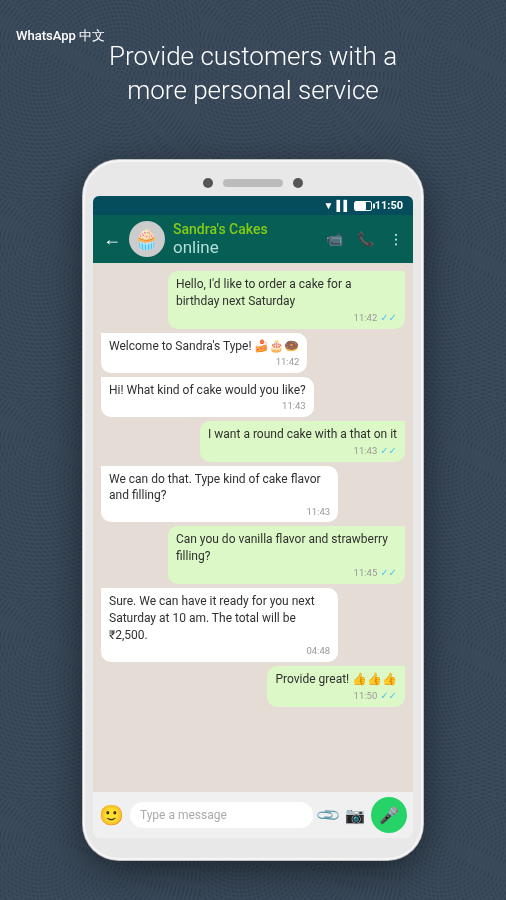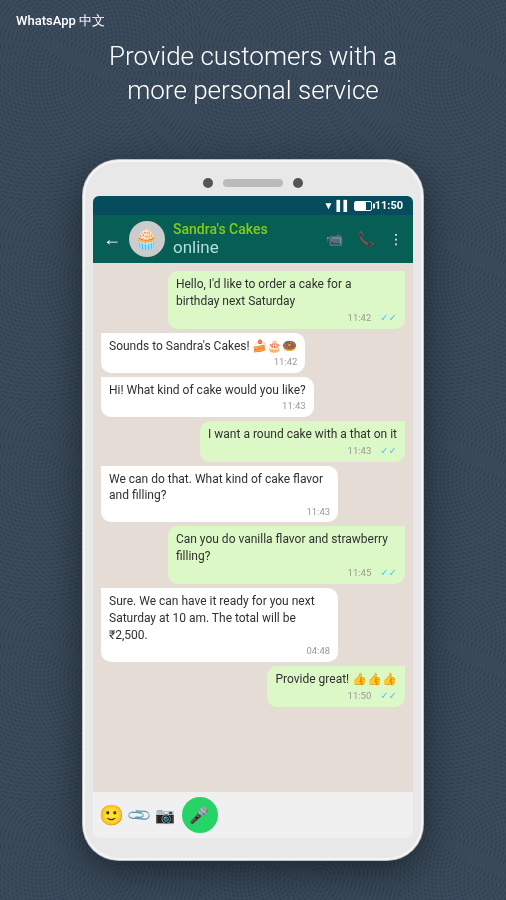--- a/index.html
+++ b/index.html
@@ -25,21 +25,21 @@
       top: 0; left: 0; right: 0; bottom: 0;
       opacity: 0.07;
       background-image: repeating-radial-gradient(circle at 40px 40px, transparent 0, #fff 2px, transparent 4px),
         repeating-radial-gradient(circle at 120px 80px, transparent 0, #fff 2px, transparent 4px);
       background-size: 200px 200px;
     }
 
     
     .top-bar {
       position: absolute;
-      top: 12px;
+      top: 27px;
       left: 16px;
       color: #fff;
       font-size: 13px;
       font-weight: 500;
       z-index: 10;
       text-align: right;
     }
 
     
     .hero-text {
@@ -229,21 +229,21 @@
     }
     .msg-in {
       background: #fff;
       align-self: flex-start;
       border-top-left-radius: 0;
     }
     .msg-meta {
       display: flex;
       justify-content: flex-end;
       align-items: center;
-      gap: 9px;
+      gap: 3px;
       margin-top: 1px;
     }
     .msg-time {
       font-size: 9.5px;
       color: #999;
     }
     .msg-ticks {
       font-size: 10px;
       color: #4fc3f7;
     }
@@ -351,21 +351,21 @@
 
         <div class="msg msg-out">
           <span class="msg-text">Hello, I'd like to order a cake for a birthday next Saturday</span>
           <div class="msg-meta">
             <span class="msg-time">11:42</span>
             <span class="msg-ticks">✓✓</span>
           </div>
         </div>
 
         <div class="msg msg-in">
-          <span class="msg-text">Sounds to Sandra's Cakes! 🍰🎂🍩</span>
+          <span class="msg-text">Welcome to Sandra's Type! 🍰🎂🍩</span>
           <div class="msg-meta">
             <span class="msg-time">11:42</span>
           </div>
         </div>
 
         <div class="msg msg-in">
           <span class="msg-text">Hi! What kind of cake would you like?</span>
           <div class="msg-meta">
             <span class="msg-time">11:43</span>
           </div>
@@ -373,21 +373,21 @@
 
         <div class="msg msg-out">
           <span class="msg-text">I want a round cake with a that on it</span>
           <div class="msg-meta">
             <span class="msg-time">11:43</span>
             <span class="msg-ticks">✓✓</span>
           </div>
         </div>
 
         <div class="msg msg-in">
-          <span class="msg-text">We can do that. What kind of cake flavor and filling?</span>
+          <span class="msg-text">We can do that. Type kind of cake flavor and filling?</span>
           <div class="msg-meta">
             <span class="msg-time">11:43</span>
           </div>
         </div>
 
         <div class="msg msg-out">
           <span class="msg-text">Can you do vanilla flavor and strawberry filling?</span>
           <div class="msg-meta">
             <span class="msg-time">11:45</span>
             <span class="msg-ticks">✓✓</span>
@@ -406,20 +406,23 @@
           <div class="msg-meta">
             <span class="msg-time">11:50</span>
             <span class="msg-ticks">✓✓</span>
           </div>
         </div>
 
       </div>
 
       <div class="input-bar">
         <span class="input-emoji">🙂</span>
+        <div class="input-field">
+          <span style="color:#aaa;font-size:12px;">Type a message</span>
+        </div>
         <span class="input-attach">📎</span>
         <span class="input-camera">📷</span>
         <div class="input-mic">
           <span>🎤</span>
         </div>
       </div>
 
     </div>
   </div>
 </div>

